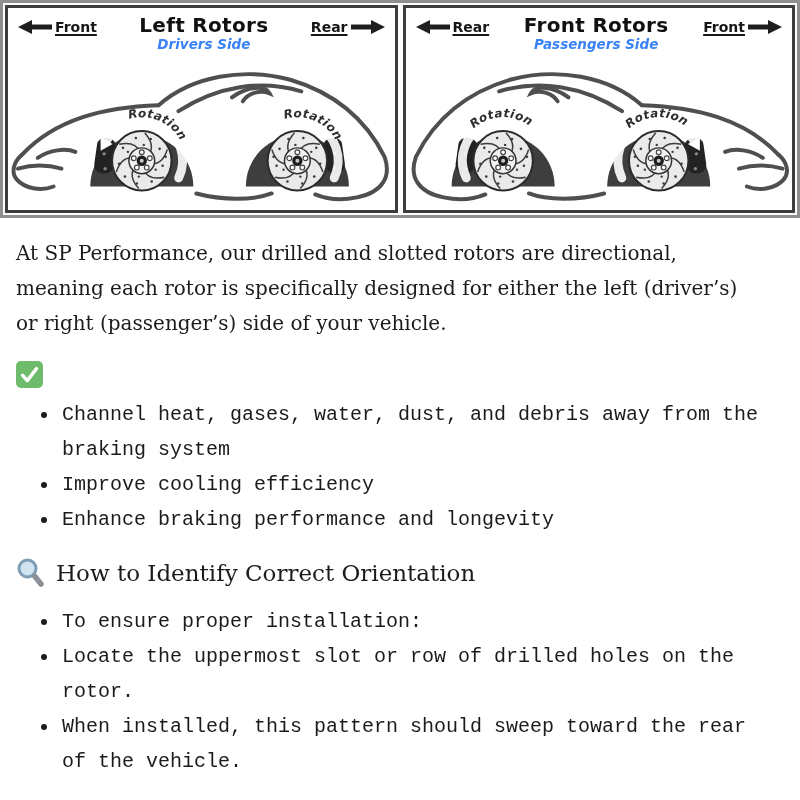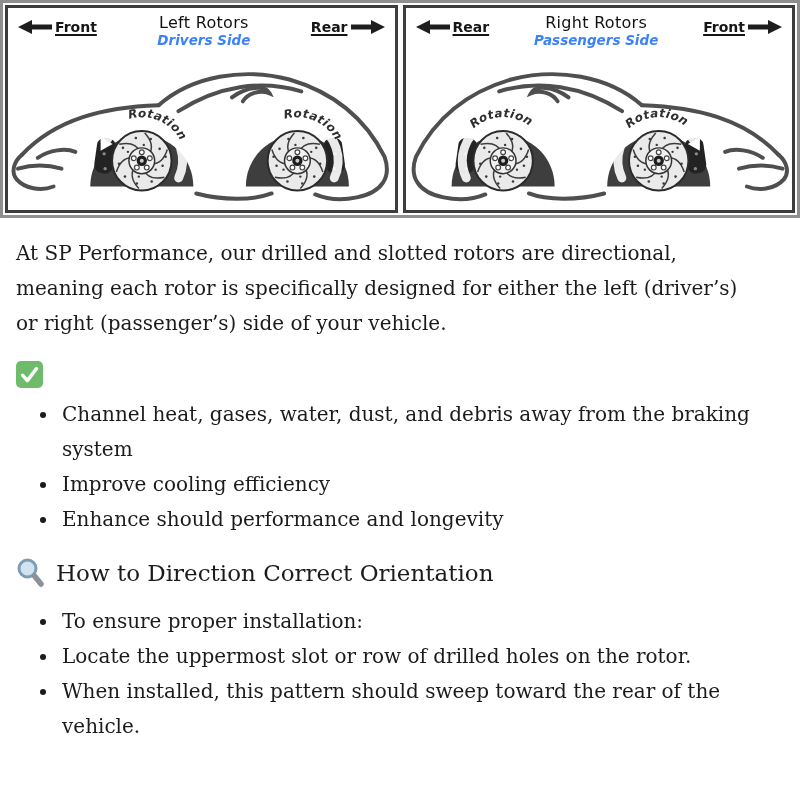--- a/index.html
+++ b/index.html
@@ -21,31 +21,31 @@
   .panel-header{
     display:grid;grid-template-columns:auto 1fr auto;align-items:start;
     padding:7px 10px 0 10px;height:50px;box-sizing:border-box;
   }
   .edge{
     display:flex;align-items:center;gap:3px;margin-top:4px;
     font-family:"DejaVu Sans", sans-serif;font-weight:bold;font-size:14px;color:#161616;
   }
   .edge .lbl{text-decoration:underline;text-decoration-thickness:2px;text-underline-offset:2px;}
   .titles{text-align:center;font-family:"DejaVu Sans", sans-serif;color:#111;line-height:1.05;}
-  .title{font-size:16px;font-weight:normal;letter-spacing:.3px;}
+  .title{font-size:20px;font-weight:bold;letter-spacing:.3px;}
   .subtitle{font-size:13.5px;font-weight:bold;font-style:italic;margin-top:1px;color:#3b82f6;}
   .car-svg{display:block;width:100%;height:152px;}
   
   .article{padding:0 22px 0 16px;}
   .intro{font-size:20px;line-height:35px;margin:18px 0 0 0;max-width:736px;}
   .h-row{display:flex;align-items:center;gap:10px;margin:20px 0 0 0;}
   .h-bold{font-size:23px;font-weight:bold;color:#141414;}
   .h-reg{font-size:23px;font-weight:normal;color:#1b1b1b;}
   .lead{font-size:20px;line-height:35px;margin:17px 0 0 0;}
-  ul.blist{margin:9px 0 0 0;padding-left:43px;max-width:700px;}
+  ul.blist{margin:9px 0 0 0;padding-left:43px;max-width:700px;font-family:Liberation Mono, monospace;}
   ul.blist li{font-size:20px;line-height:35px;padding-left:3px;}
   ul.blist li::marker{color:#1b1b1b;}
   .emoji-svg{display:block;flex:0 0 auto;}
 </style>
 </head>
 <body>
 
 <div class="diagram">
 
   <div class="panel">
@@ -151,21 +151,21 @@
 
   <div class="panel">
     <div class="panel-header">
       <div class="edge">
         <svg class="emoji-svg" width="34" height="14" viewBox="0 0 34 14">
             <polygon points="0,7 14,0 14,4.5 34,4.5 34,9.5 14,9.5 14,14" fill="#1e1e1e"></polygon>
           </svg>
         <span class="lbl">Rear</span>
       </div>
       <div class="titles">
-        <div class="title">Right Rotors</div>
+        <div class="title">Front Rotors</div>
         <div class="subtitle">Passengers Side</div>
       </div>
       <div class="edge">
         <span class="lbl">Front</span>
         <svg class="emoji-svg" width="34" height="14" viewBox="0 0 34 14">
             <polygon points="34,7 20,0 20,4.5 0,4.5 0,9.5 20,9.5 20,14" fill="#1e1e1e"></polygon>
           </svg>
       </div>
     </div>
 
@@ -200,29 +200,29 @@
     <svg class="emoji-svg" width="27" height="27" viewBox="0 0 27 27">
       <rect width="27" height="27" rx="5" fill="#6dbb6b"></rect>
       <path d="M6.5,14.2 L11.3,19.6 L20.5,7.6" stroke="#ffffff" stroke-width="3.4" fill="none" stroke-linecap="round" stroke-linejoin="round"></path>
     </svg>
   </div>
 
 
   <ul class="blist">
     <li><span>Channel heat, gases, water, dust, and debris away from the braking system</span></li>
     <li><span>Improve cooling efficiency</span></li>
-    <li><span>Enhance should performance and longevity</span></li>
+    <li><span>Enhance braking performance and longevity</span></li>
   </ul>
 
   <div class="h-row">
     <svg class="emoji-svg" width="30" height="31" viewBox="0 0 30 31">
       <circle cx="11.5" cy="11.5" r="8.5" fill="#cfe3f1" stroke="#7d9db5" stroke-width="3"></circle>
       <line x1="18.5" y1="19" x2="25" y2="27" stroke="#8b9198" stroke-width="5.5" stroke-linecap="round"></line>
     </svg>
-    <span class="h-reg">How to Direction Correct Orientation</span>
+    <span class="h-reg">How to Identify Correct Orientation</span>
   </div>
 
   <ul class="blist" style="margin-top:16px;">
     <li><span>To ensure proper installation:</span></li>
     <li><span>Locate the uppermost slot or row of drilled holes on the rotor.</span></li>
     <li><span>When installed, this pattern should sweep toward the rear of the vehicle.</span></li>
   </ul>
 
 </div>
 

